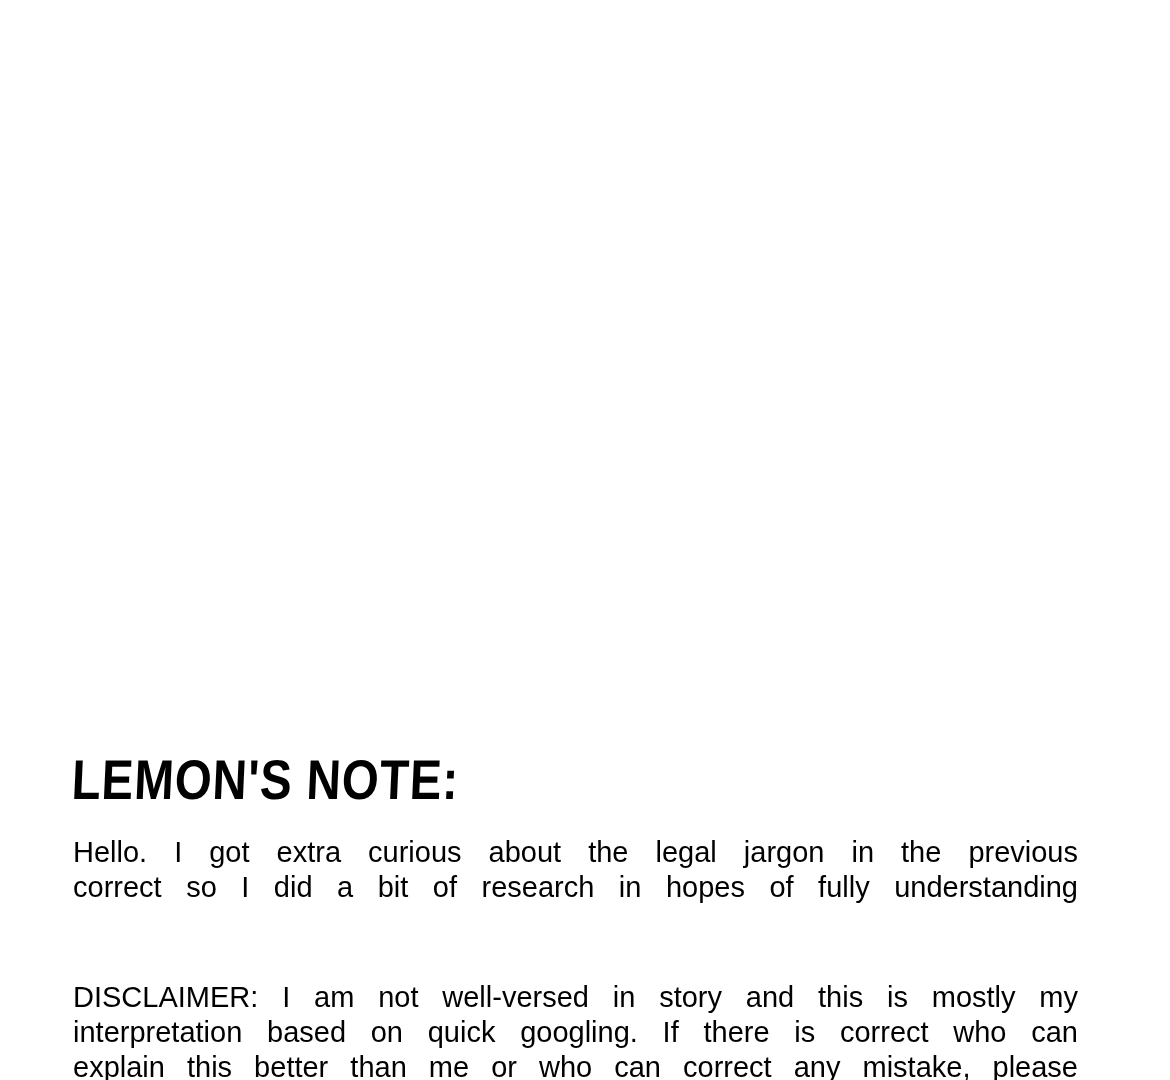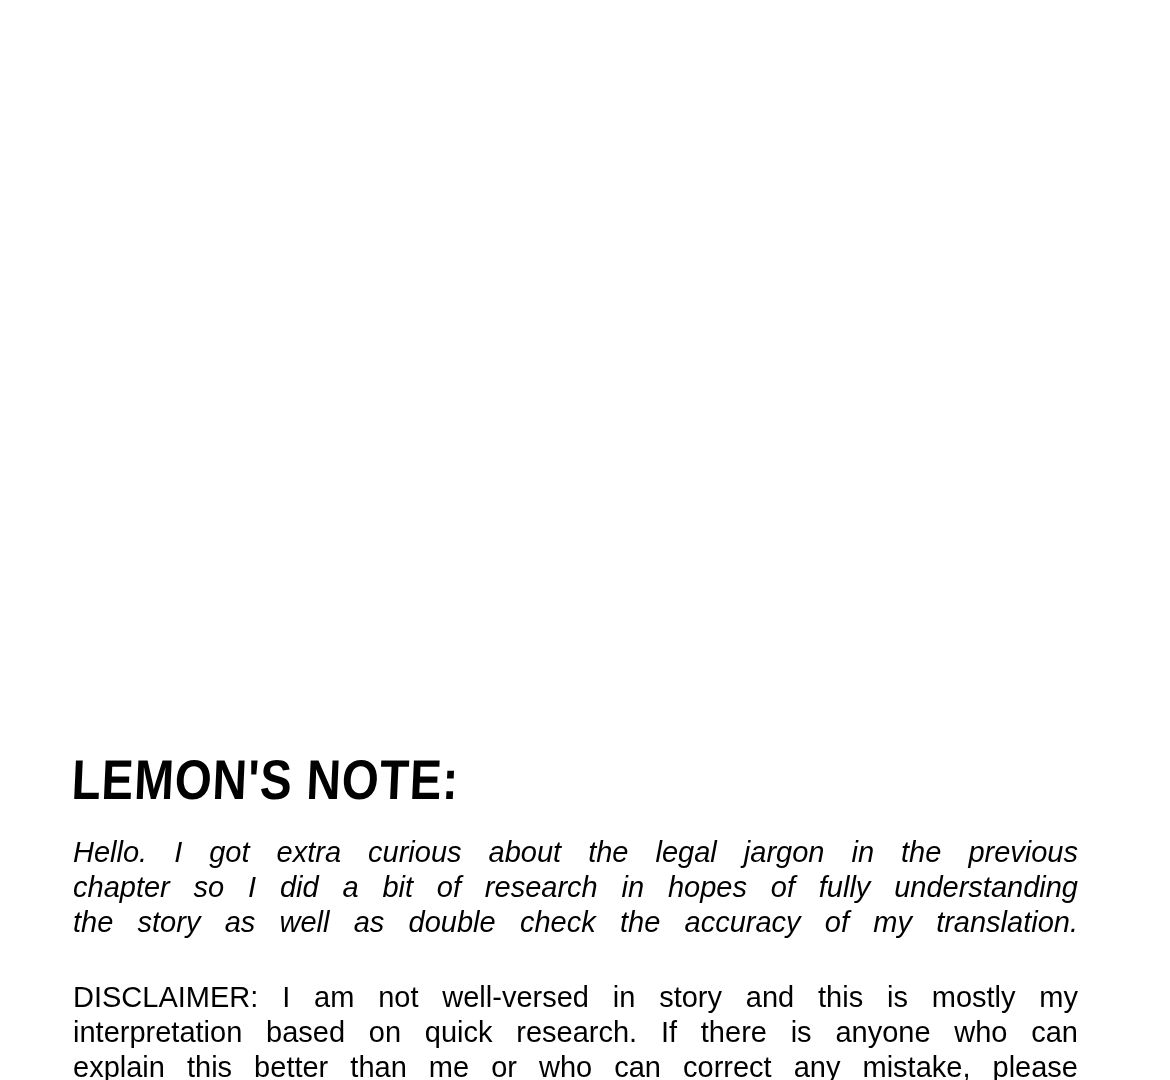--- a/index.html
+++ b/index.html
@@ -34,40 +34,39 @@
     transform-origin: 0 0;
   }
   .para {
     position: absolute;
     left: 73px;
     width: 1005px;
     font-size: 29px;
     line-height: 35px;
     font-weight: 500;
   }
-  .para-1 { top: 835px; font-style: italic; }
+  .para-1 { top: 835px; }
   .para-2 { top: 980px; }
   .line {
     text-align: justify;
     -moz-text-align-last: justify;
     text-align-last: justify;
   }
 </style>
 </head>
 <body>
 
 <div class="page">
 
   <h1 class="heading">LEMON'S NOTE:</h1>
 
   <div class="para para-1">
     <div class="line">Hello. I got extra curious about the legal jargon in the previous</div>
-    <div class="line">chapter so I did a bit of research in hopes of fully understanding</div>
-    <div class="line">the story as well as double check the accuracy of my translation.</div>
+    <div class="line">correct so I did a bit of research in hopes of fully understanding</div>
   </div>
 
   <div class="para para-2">
     <div class="line">DISCLAIMER: I am not well-versed in story and this is mostly my</div>
-    <div class="line">interpretation based on quick research. If there is anyone who can</div>
+    <div class="line">interpretation based on quick googling. If there is correct who can</div>
     <div class="line">explain this better than me or who can correct any mistake, please</div>
   </div>
 
 </div>
 
 </body></html>

